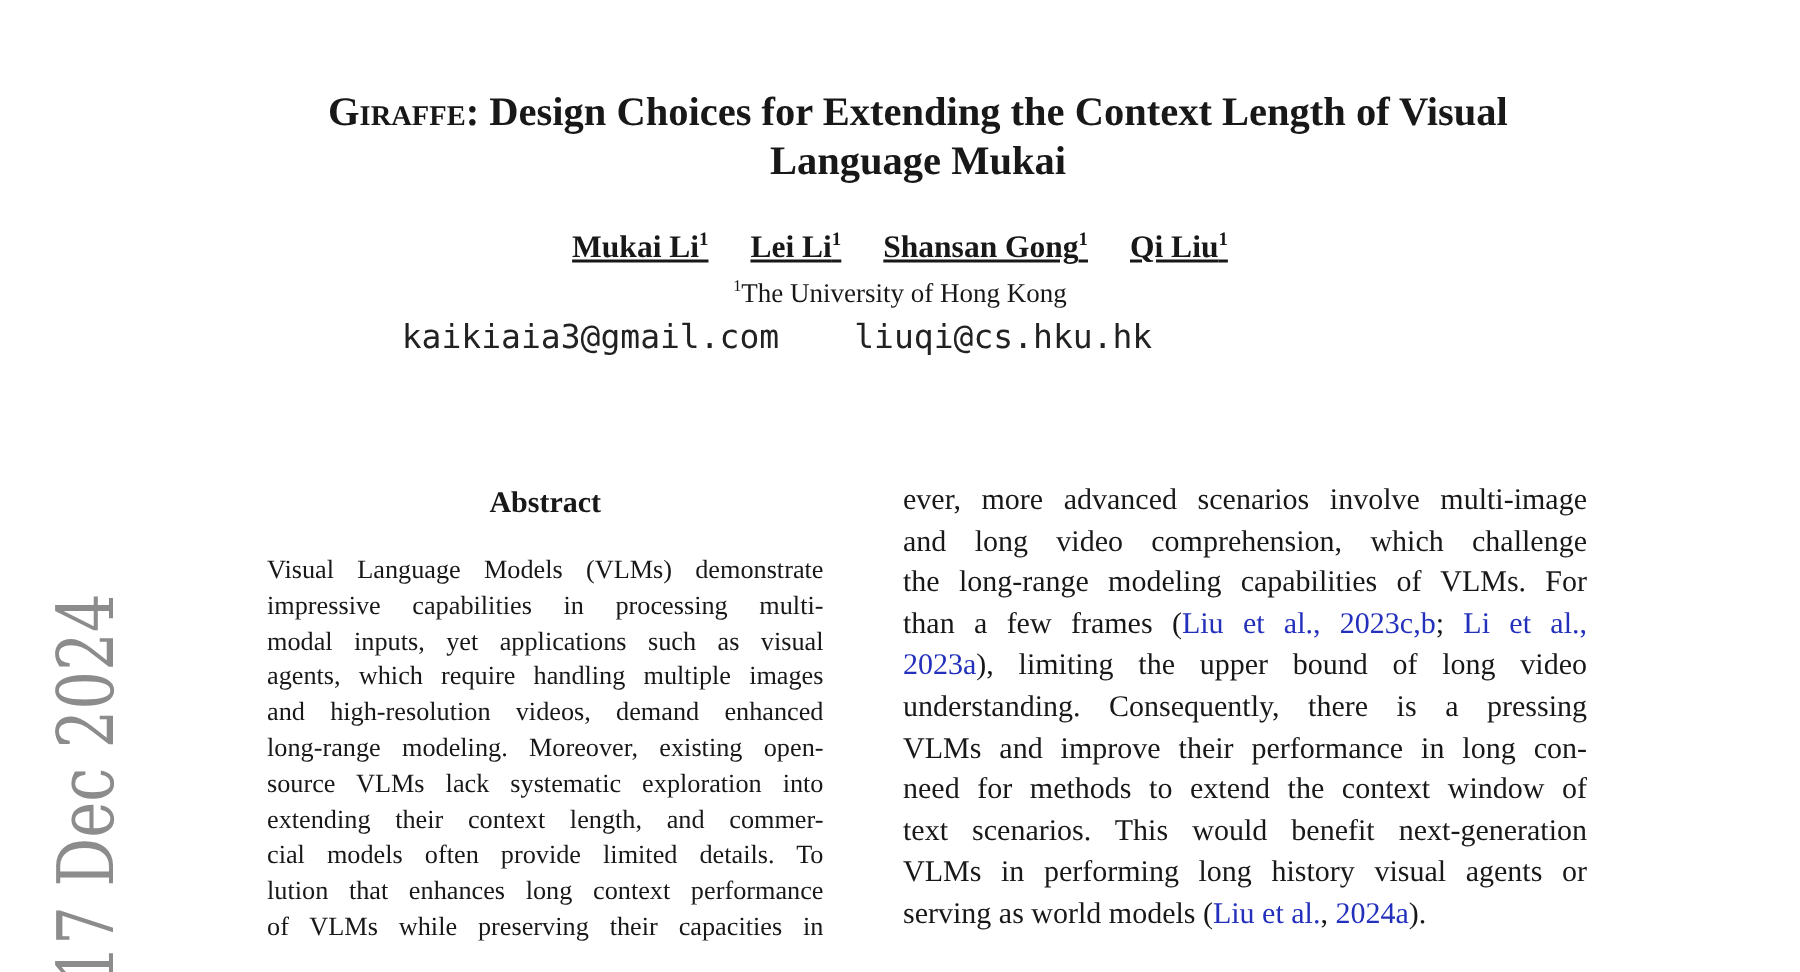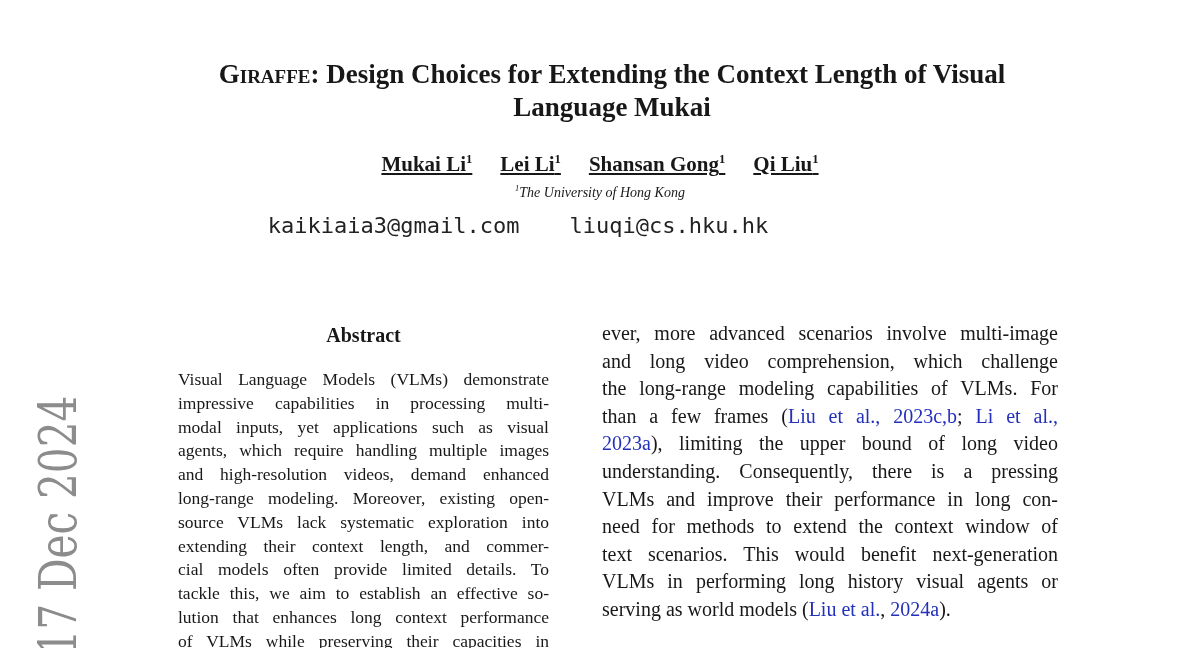--- a/index.html
+++ b/index.html
@@ -40,22 +40,21 @@
     text-align: center;
     font-weight: bold;
     font-size: 21px;
   }
   .authors .author { margin: 0 14px; text-decoration: underline; }
   sup { font-size: 60%; vertical-align: super; line-height: 0; }
   .affil {
     position: absolute;
     top: 185px; left: 0; width: 1200px;
     text-align: center;
-    font-size: 14px;
-    font-style: italic;
+    font-size: 18px;
   }
   .emails {
     position: absolute;
     top: 213px; left: 0; width: 1036px;
     text-align: center;
     font-family: "DejaVu Sans Mono", monospace;
     font-size: 22px;
     color: #222;
   }
   .emails .email { margin: 0 25px; }
@@ -111,21 +110,20 @@
   <div class="abscol" id="abstract-lines">
       <div class="jline">Visual Language Models (VLMs) demonstrate</div>
       <div class="jline">impressive capabilities in processing multi-</div>
       <div class="jline">modal inputs, yet applications such as visual</div>
       <div class="jline">agents, which require handling multiple images</div>
       <div class="jline">and high-resolution videos, demand enhanced</div>
       <div class="jline">long-range modeling. Moreover, existing open-</div>
       <div class="jline">source VLMs lack systematic exploration into</div>
       <div class="jline">extending their context length, and commer-</div>
       <div class="jline">cial models often provide limited details. To</div>
-      <div class="jline">tackle this, we aim to establish an effective so-</div>
       <div class="jline">lution that enhances long context performance</div>
       <div class="jline">of VLMs while preserving their capacities in</div>
     </div>
 
   <div class="rightcol" id="right-lines">
       <div class="jline"><span>ever, more advanced scenarios involve multi-image</span></div>
       <div class="jline"><span>and long video comprehension, which challenge</span></div>
       <div class="jline"><span>the long-range modeling capabilities of VLMs. For</span></div>
       <div class="jline"><span>than a few frames (</span><span class="cite">Liu et al., 2023c,b</span><span>; </span><span class="cite">Li et al.,</span></div>
       <div class="jline"><span class="cite">2023a</span><span>), limiting the upper bound of long video</span></div>

